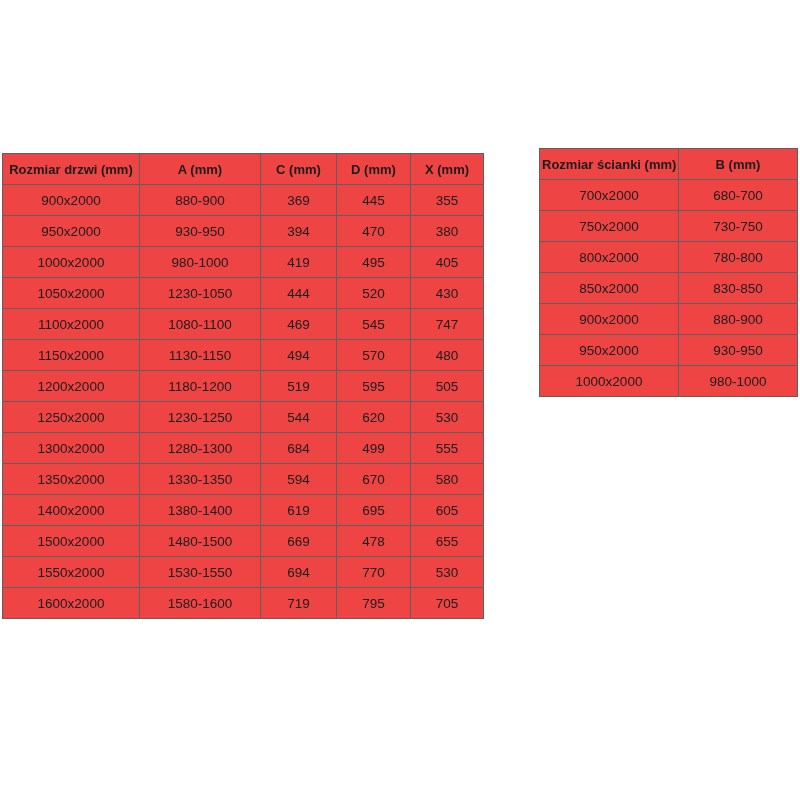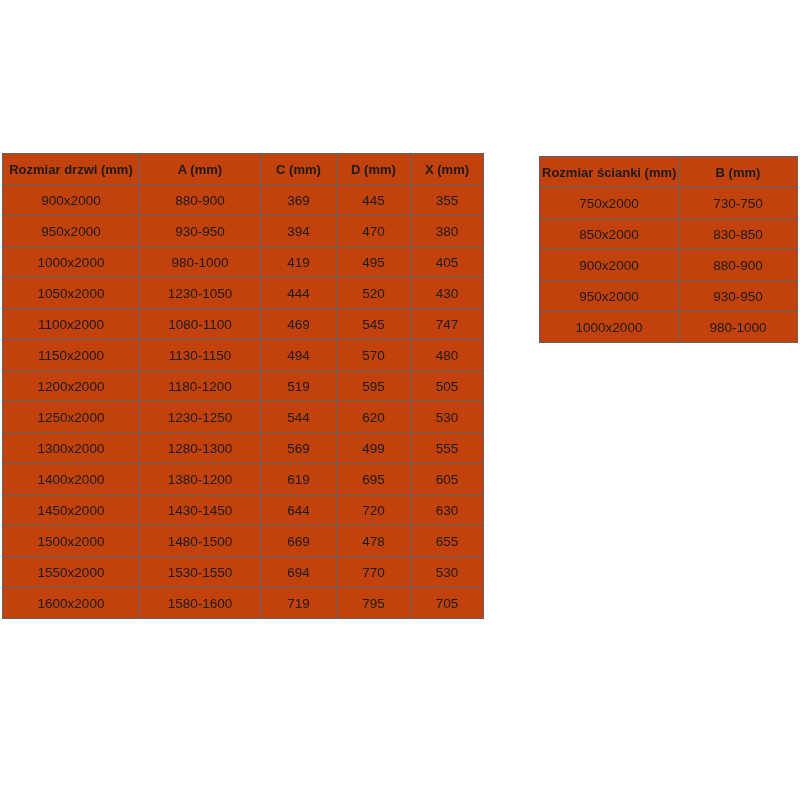--- a/index.html
+++ b/index.html
@@ -16,21 +16,21 @@
   }
   .canvas {
     position: absolute;
     inset: 0;
     background: #ffffff;
   }
   table.spec-table {
     position: absolute;
     border-collapse: collapse;
     table-layout: fixed;
-    background: #c2410c;
+    background: #ef4444;
   }
   table.spec-table th,
   table.spec-table td {
     border: 1px solid #606060;
     text-align: center;
     vertical-align: middle;
     height: 30px;
     padding: 0 2px;
     color: #1c1c1c;
     overflow: hidden;
@@ -44,21 +44,21 @@
     font-size: 13.5px;
     font-weight: normal;
   }
   #doors-table {
     left: 2px;
     top: 153px;
     width: 481px;
   }
   #wall-table {
     left: 539px;
-    top: 156px;
+    top: 148px;
     width: 258px;
   }
 </style>
 </head>
 <body>
 
 <div class="canvas">
 
   <table id="doors-table" class="spec-table">
     <colgroup>
@@ -130,37 +130,37 @@
         <tr>
           <td>1250x2000</td>
           <td>1230-1250</td>
           <td>544</td>
           <td>620</td>
           <td>530</td>
         </tr>
         <tr>
           <td>1300x2000</td>
           <td>1280-1300</td>
-          <td>569</td>
+          <td>684</td>
           <td>499</td>
           <td>555</td>
         </tr>
         <tr>
+          <td>1350x2000</td>
+          <td>1330-1350</td>
+          <td>594</td>
+          <td>670</td>
+          <td>580</td>
+        </tr>
+        <tr>
           <td>1400x2000</td>
-          <td>1380-1200</td>
+          <td>1380-1400</td>
           <td>619</td>
           <td>695</td>
           <td>605</td>
-        </tr>
-        <tr>
-          <td>1450x2000</td>
-          <td>1430-1450</td>
-          <td>644</td>
-          <td>720</td>
-          <td>630</td>
         </tr>
         <tr>
           <td>1500x2000</td>
           <td>1480-1500</td>
           <td>669</td>
           <td>478</td>
           <td>655</td>
         </tr>
         <tr>
           <td>1550x2000</td>
@@ -185,24 +185,32 @@
       <col style="width:119px">
     </colgroup>
     <thead>
       <tr>
           <th>Rozmiar ścianki (mm)</th>
           <th>B (mm)</th>
         </tr>
     </thead>
     <tbody>
         <tr>
+          <td>700x2000</td>
+          <td>680-700</td>
+        </tr>
+        <tr>
           <td>750x2000</td>
           <td>730-750</td>
         </tr>
         <tr>
+          <td>800x2000</td>
+          <td>780-800</td>
+        </tr>
+        <tr>
           <td>850x2000</td>
           <td>830-850</td>
         </tr>
         <tr>
           <td>900x2000</td>
           <td>880-900</td>
         </tr>
         <tr>
           <td>950x2000</td>
           <td>930-950</td>

